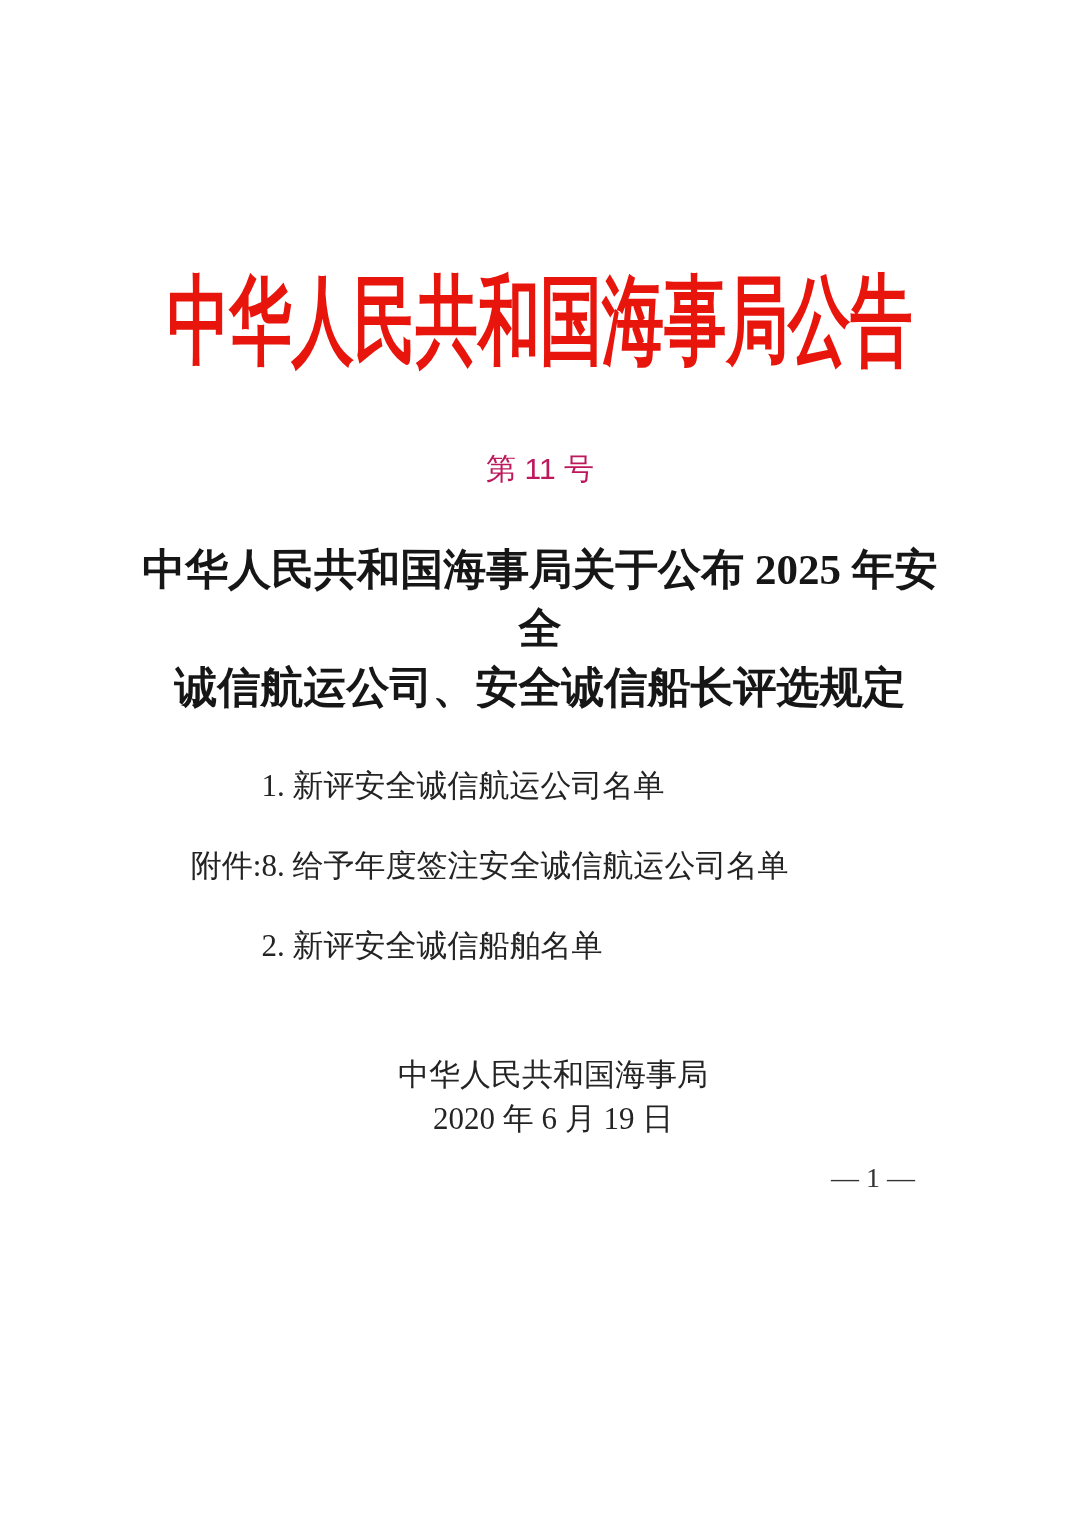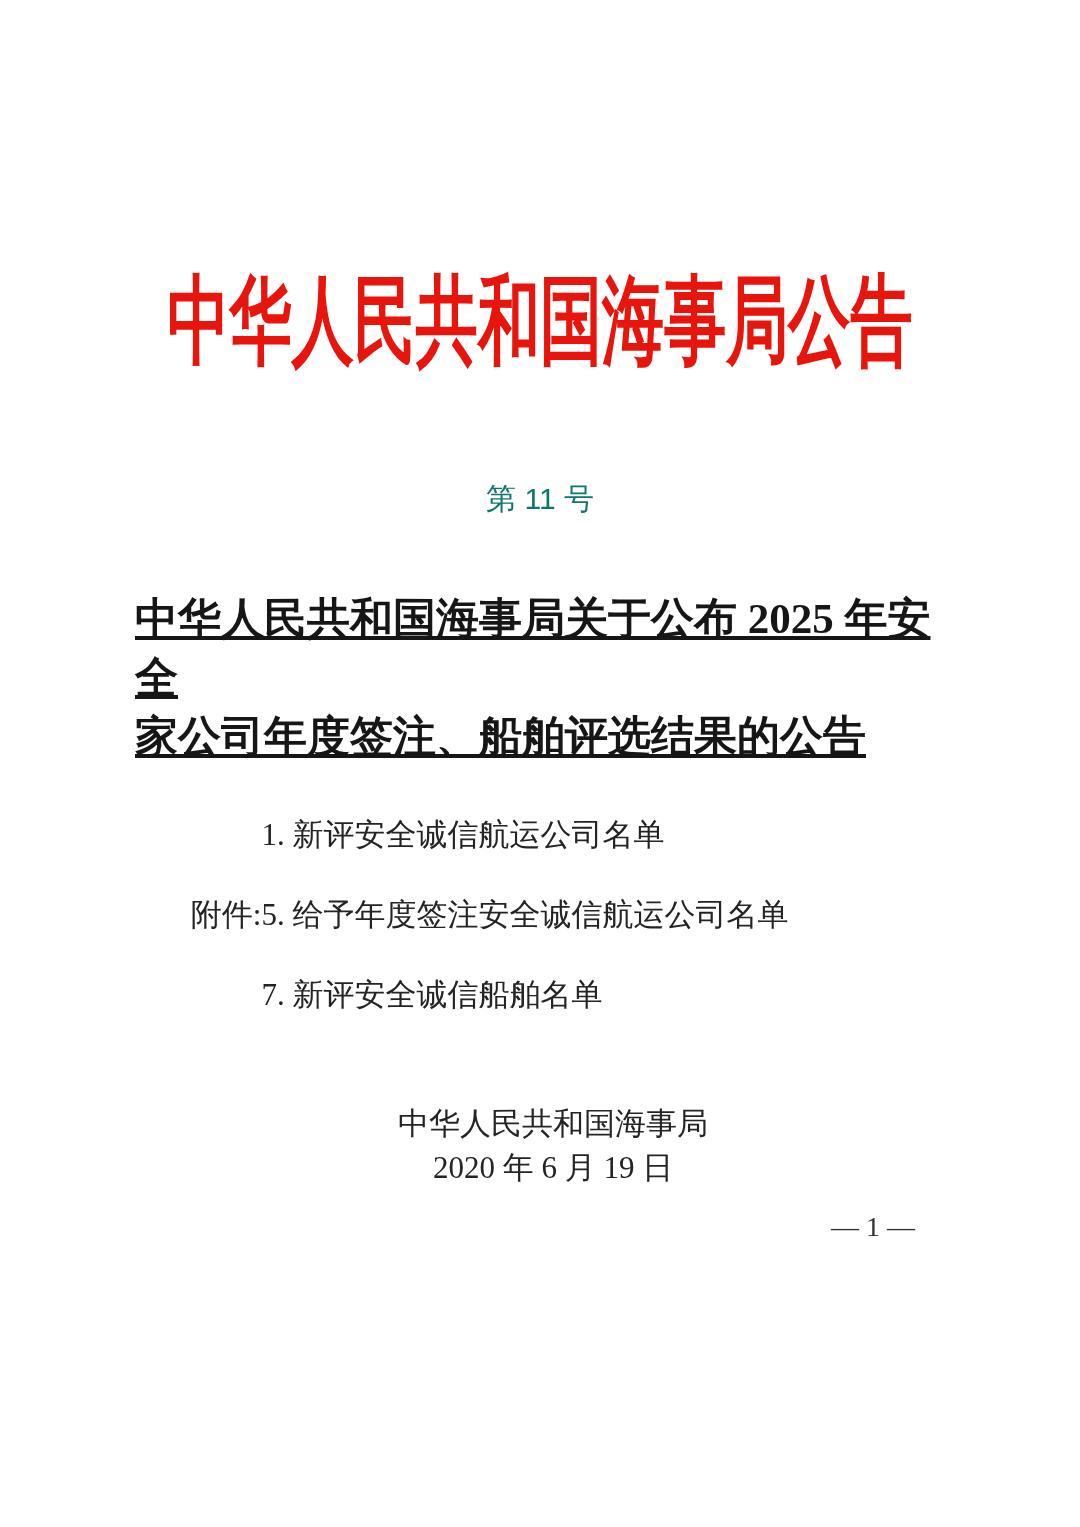--- a/index.html
+++ b/index.html
@@ -31,36 +31,35 @@
     font-size: 97px;
     font-weight: bold;
     color: #e8150d;
     white-space: nowrap;
     transform: scaleX(0.64);
     transform-origin: center center;
     letter-spacing: 0;
   }
   
   .doc-number {
-    margin-top: 102px;
+    margin-top: 72px;
     text-align: center;
     font-size: 30px;
     line-height: 38px;
     font-family: "Liberation Sans", "DejaVu Sans", sans-serif;
-    color: #0f766e;
+    color: #be185d;
   }
   
   .doc-title {
-    margin-top: 71px;
-    text-align: left;
+    margin-top: 52px;
+    text-align: center;
     font-size: 43px;
     line-height: 59px;
     font-weight: bold;
     color: #161616;
-    text-decoration: underline;
   }
   
   .body-text {
     margin-top: 52px;
     font-size: 31px;
     line-height: 44px;
     text-align: justify;
     color: #242424;
   }
   .para {
@@ -116,30 +115,30 @@
 <div class="page">
 
   <div class="masthead">
     <span class="masthead-text">中华人民共和国海事局公告</span>
   </div>
 
   <div class="doc-number">第 11 号</div>
 
   <h1 class="doc-title">
     <span>中华人民共和国海事局关于公布 2025 年安全</span><br>
-    <span>家公司年度签注、船舶评选结果的公告</span>
+    <span>诚信航运公司、安全诚信船长评选规定</span>
   </h1>
 
 
   <div class="attachments">
     <span class="att-label">附件:</span>
     <div class="att-items">
       <div class="att-item">1. 新评安全诚信航运公司名单</div>
-      <div class="att-item">5. 给予年度签注安全诚信航运公司名单</div>
-      <div class="att-item">7. 新评安全诚信船舶名单</div>
+      <div class="att-item">8. 给予年度签注安全诚信航运公司名单</div>
+      <div class="att-item">2. 新评安全诚信船舶名单</div>
     </div>
   </div>
 
   <div class="signature">
     <div>中华人民共和国海事局</div>
     <div>2020 年 6 月 19 日</div>
   </div>
 
   <div class="page-number">— 1 —</div>
 

